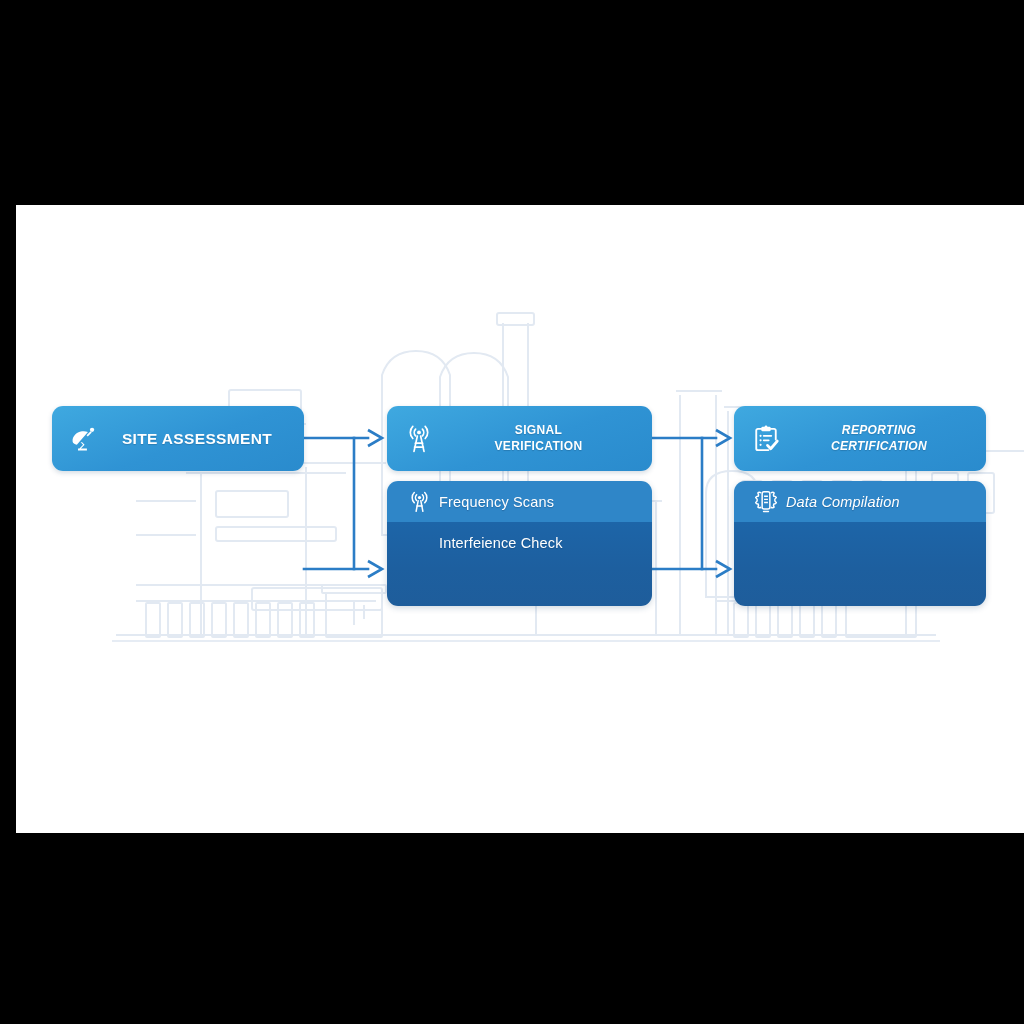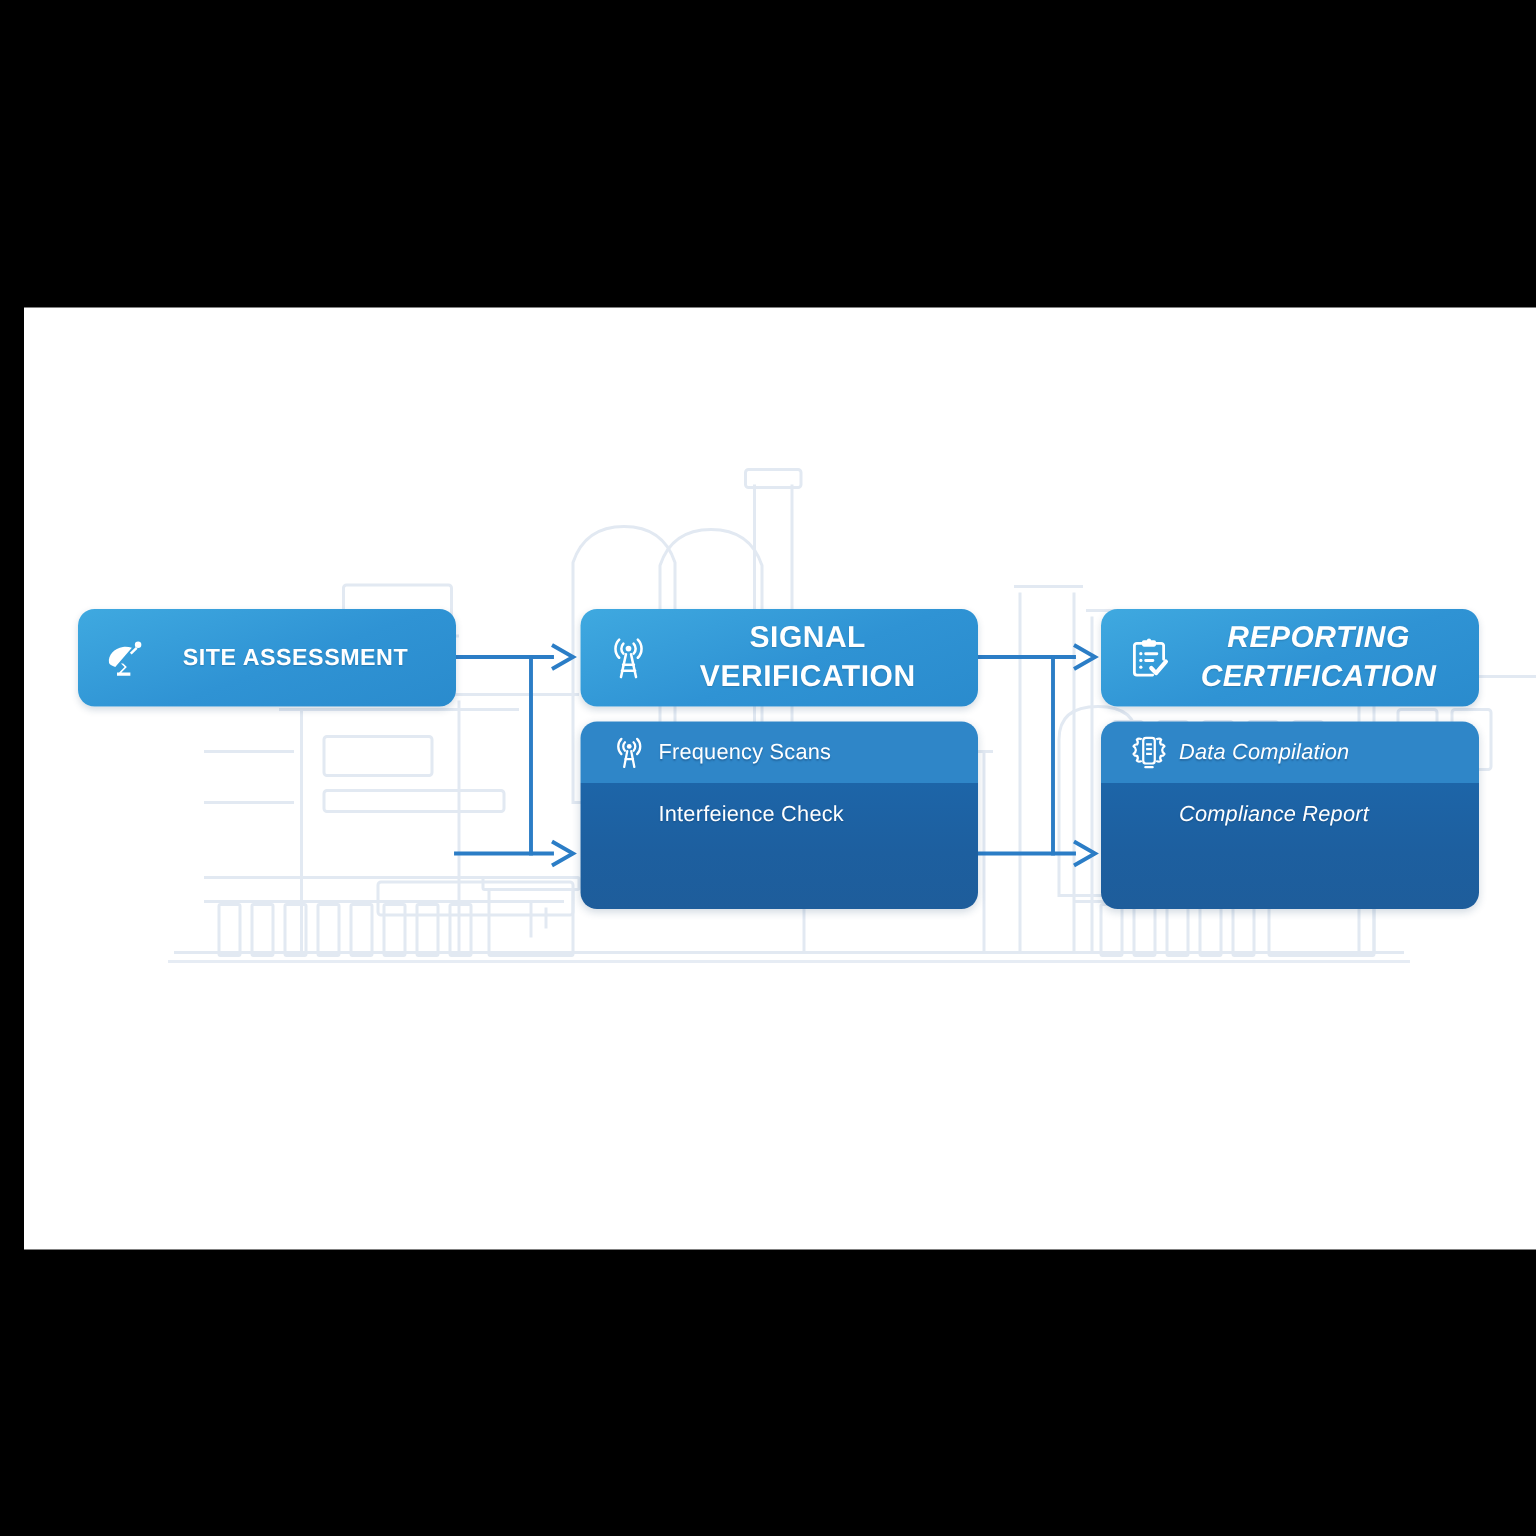--- a/index.html
+++ b/index.html
@@ -45,21 +45,21 @@
     box-shadow:0 2px 5px rgba(20,60,100,.18);
     display:flex; align-items:center;
     padding:0 10px 0 12px;
     overflow:hidden;
   }
   .head-icon { width:40px; min-width:40px; height:40px; display:flex; align-items:center; justify-content:center; }
   .head-icon svg { display:block; }
   .head-title {
     flex:1;
     color:#ffffff;
-    font-size:20px;
+    font-size:12px;
     font-weight:bold;
     letter-spacing:.35px;
     line-height:1.28;
     text-align:center;
     padding-right:4px;
     text-shadow:0 1px 1px rgba(10,50,85,.25);
   }
   .col-0 .head-title { font-size:15.5px; }
 
   
@@ -298,21 +298,17 @@
               <path d="M10.5 5.6q-2.6-1.3-3.8.2 1.4 1.9.3 3.6-1.9-.3-2.8 1.5 1.8 1.1 1.8 2.9 0 1.8-1.8 2.9.9 1.8 2.8 1.5 1.1 1.7-.3 3.6 1.2 1.5 3.8.2"></path>
               <path d="M21.5 5.6q2.6-1.3 3.8.2-1.4 1.9-.3 3.6 1.9-.3 2.8 1.5-1.8 1.1-1.8 2.9 0 1.8 1.8 2.9-.9 1.8-2.8 1.5-1.1 1.7.3 3.6-1.2 1.5-3.8.2"></path>
               <rect x="11.6" y="4.4" width="8.8" height="19.6" rx="2.1"></rect>
               <path d="M13.8 9.4h4.4 M13.8 13h4.4 M13.8 16.6h4.4"></path>
               <circle cx="16" cy="7" r="0"></circle>
               <path d="M13.2 26.8h5.6" stroke-linecap="round"></path>
             </svg>
           </span>
           <span class="row-label">Data Compilation</span>
         </div>
-        <div class="row">
-          <span class="row-spacer"></span>
-          <span class="row-label">Compliance Report</span>
-        </div>
       </div>
     </div>
 
   </div>
 </div>
 
 </body></html>

